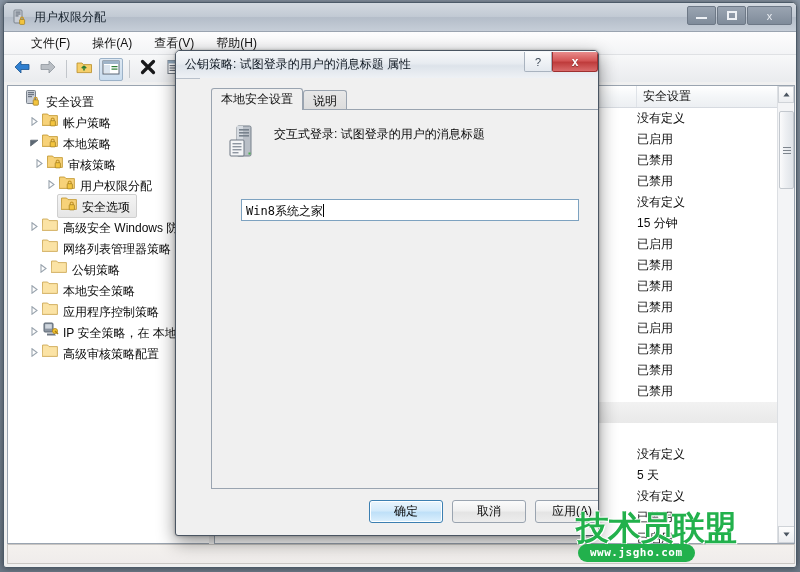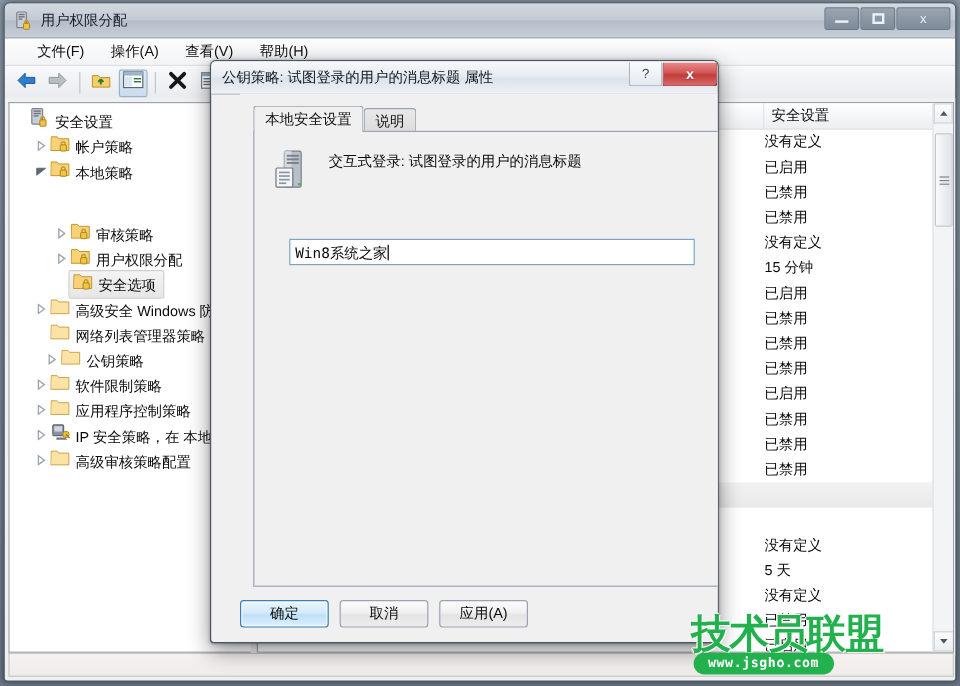--- a/index.html
+++ b/index.html
@@ -355,21 +355,21 @@
     display: inline-block;
     width: 1px; height: 13px;
     background: #000;
     vertical-align: -2px;
     margin-left: 0px;
   }
   .dlg-buttons {
     position: absolute;
     left: 0; top: 422px;
     width: 422px;
-    display: flex; 
+    display: flex; justify-content: flex-end;
     gap: 9px;
     padding-right: 13px;
     box-sizing: border-box;
   }
   .btn {
     width: 74px; height: 23px;
     font-size: 12px;
     color: #0b0b0b;
     background: linear-gradient(180deg,#fbfbfb 0%, #f0f0f0 45%, #e4e4e4 55%, #ededed 100%);
     border: 1px solid #9aa4b0;
@@ -537,21 +537,21 @@
                 <svg width="9" height="9" viewBox="0 0 9 9">
                   <path d="M0.6 2.2 L8 2.2 L0.6 8 Z" fill="#5d6874" stroke="#5d6874" stroke-width="0.8"></path>
                 </svg>
               </span>
               <span class="tree-label"><span class="tree-icon"><svg width="17" height="15" viewBox="0 0 17 15">
                     <path d="M0.6 2 h5 l1.4 1.6 h8.4 v9.8 h-15.2 z" fill="#f7d279" stroke="#bf9329" stroke-width="0.8"></path>
                     <path d="M8.6 7.6 a2.1 2.1 0 0 1 4.2 0 v1.3 h-1.3 v-1.3 a0.85 0.85 0 0 0 -1.7 0 v1.3 H8.6 z" fill="#c8992c"></path>
                     <rect x="8.2" y="8.7" width="5.2" height="5.2" rx="0.8" fill="#f3c43f" stroke="#9c7a1c" stroke-width="0.7"></rect>
                   </svg></span><span>本地策略</span></span>
             </div>
-            <div class="tree-row" style="padding-left: 36px; margin-top: 31px;">
+            <div class="tree-row" style="padding-left: 24px;">
               <span class="twisty">
                 <svg width="9" height="9" viewBox="0 0 9 9">
                   <path d="M2 0.8 L7 4.5 L2 8.2 Z" fill="none" stroke="#9aa4ae" stroke-width="1.1"></path>
                 </svg>
               </span>
               <span class="tree-label"><span class="tree-icon"><svg width="17" height="15" viewBox="0 0 17 15">
                     <path d="M0.6 2 h5 l1.4 1.6 h8.4 v9.8 h-15.2 z" fill="#f7d279" stroke="#bf9329" stroke-width="0.8"></path>
                     <path d="M8.6 7.6 a2.1 2.1 0 0 1 4.2 0 v1.3 h-1.3 v-1.3 a0.85 0.85 0 0 0 -1.7 0 v1.3 H8.6 z" fill="#c8992c"></path>
                     <rect x="8.2" y="8.7" width="5.2" height="5.2" rx="0.8" fill="#f3c43f" stroke="#9c7a1c" stroke-width="0.7"></rect>
                   </svg></span><span>审核策略</span></span>
@@ -603,21 +603,21 @@
                   </svg></span><span>公钥策略</span></span>
             </div>
             <div class="tree-row" style="padding-left: 19px;">
               <span class="twisty">
                 <svg width="9" height="9" viewBox="0 0 9 9">
                   <path d="M2 0.8 L7 4.5 L2 8.2 Z" fill="none" stroke="#9aa4ae" stroke-width="1.1"></path>
                 </svg>
               </span>
               <span class="tree-label"><span class="tree-icon"><svg width="17" height="15" viewBox="0 0 17 15">
                     <path d="M0.6 2 h5 l1.4 1.6 h8.4 v9.8 h-15.2 z" fill="#fbe3a5" stroke="#c8a14a" stroke-width="0.8"></path>
-                  </svg></span><span>软件限制策略</span></span>
+                  </svg></span><span>本地安全策略</span></span>
             </div>
             <div class="tree-row" style="padding-left: 19px;">
               <span class="twisty">
                 <svg width="9" height="9" viewBox="0 0 9 9">
                   <path d="M2 0.8 L7 4.5 L2 8.2 Z" fill="none" stroke="#9aa4ae" stroke-width="1.1"></path>
                 </svg>
               </span>
               <span class="tree-label"><span class="tree-icon"><svg width="17" height="15" viewBox="0 0 17 15">
                     <path d="M0.6 2 h5 l1.4 1.6 h8.4 v9.8 h-15.2 z" fill="#fbe3a5" stroke="#c8a14a" stroke-width="0.8"></path>
                   </svg></span><span>应用程序控制策略</span></span>

